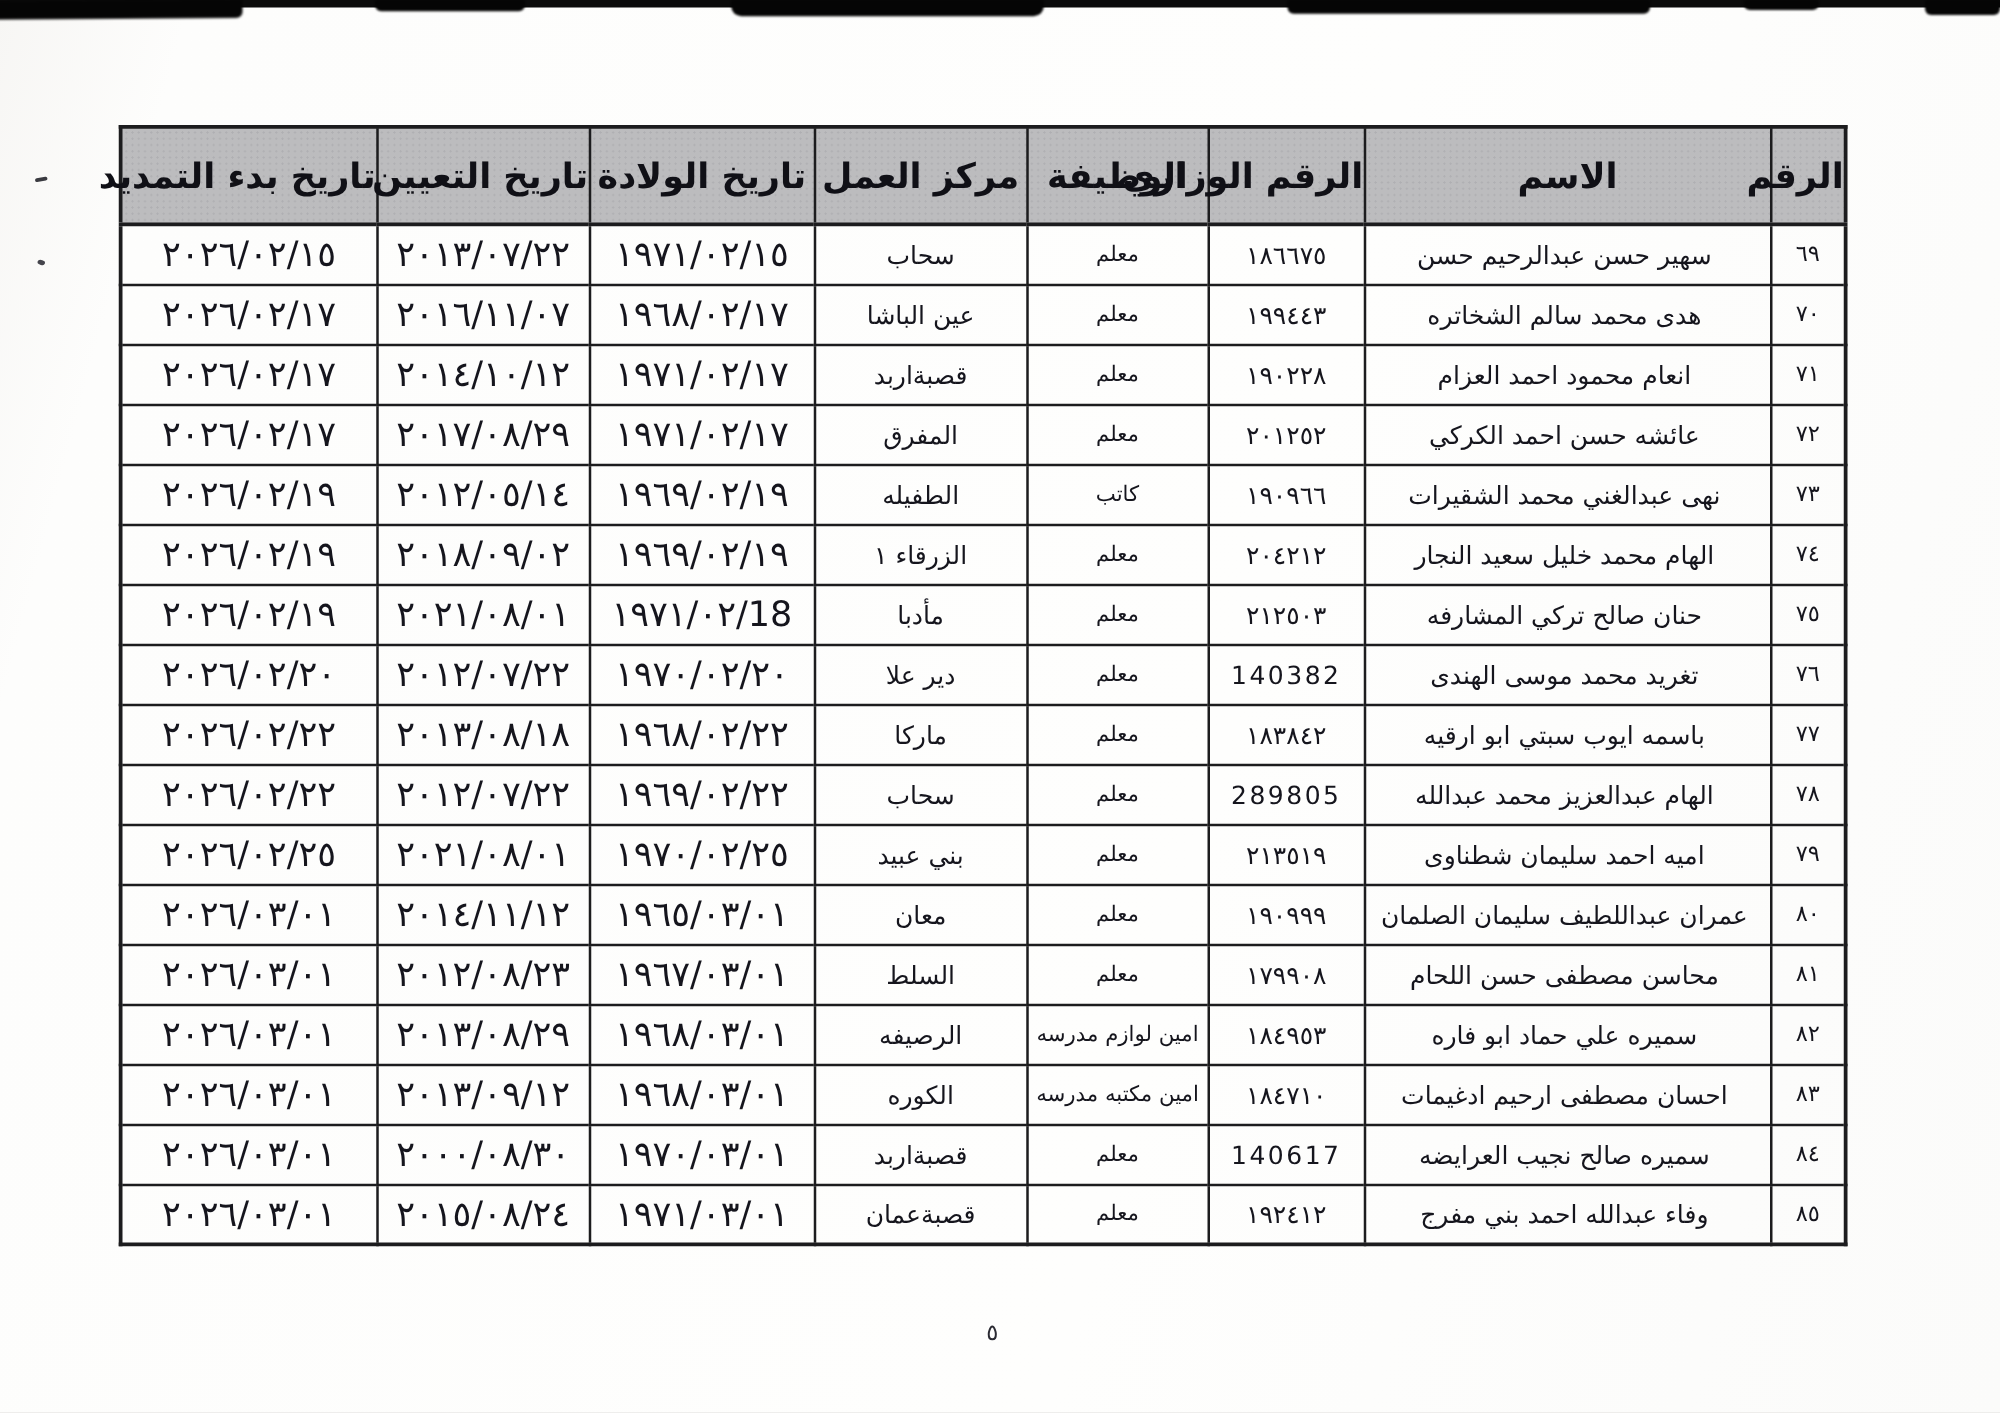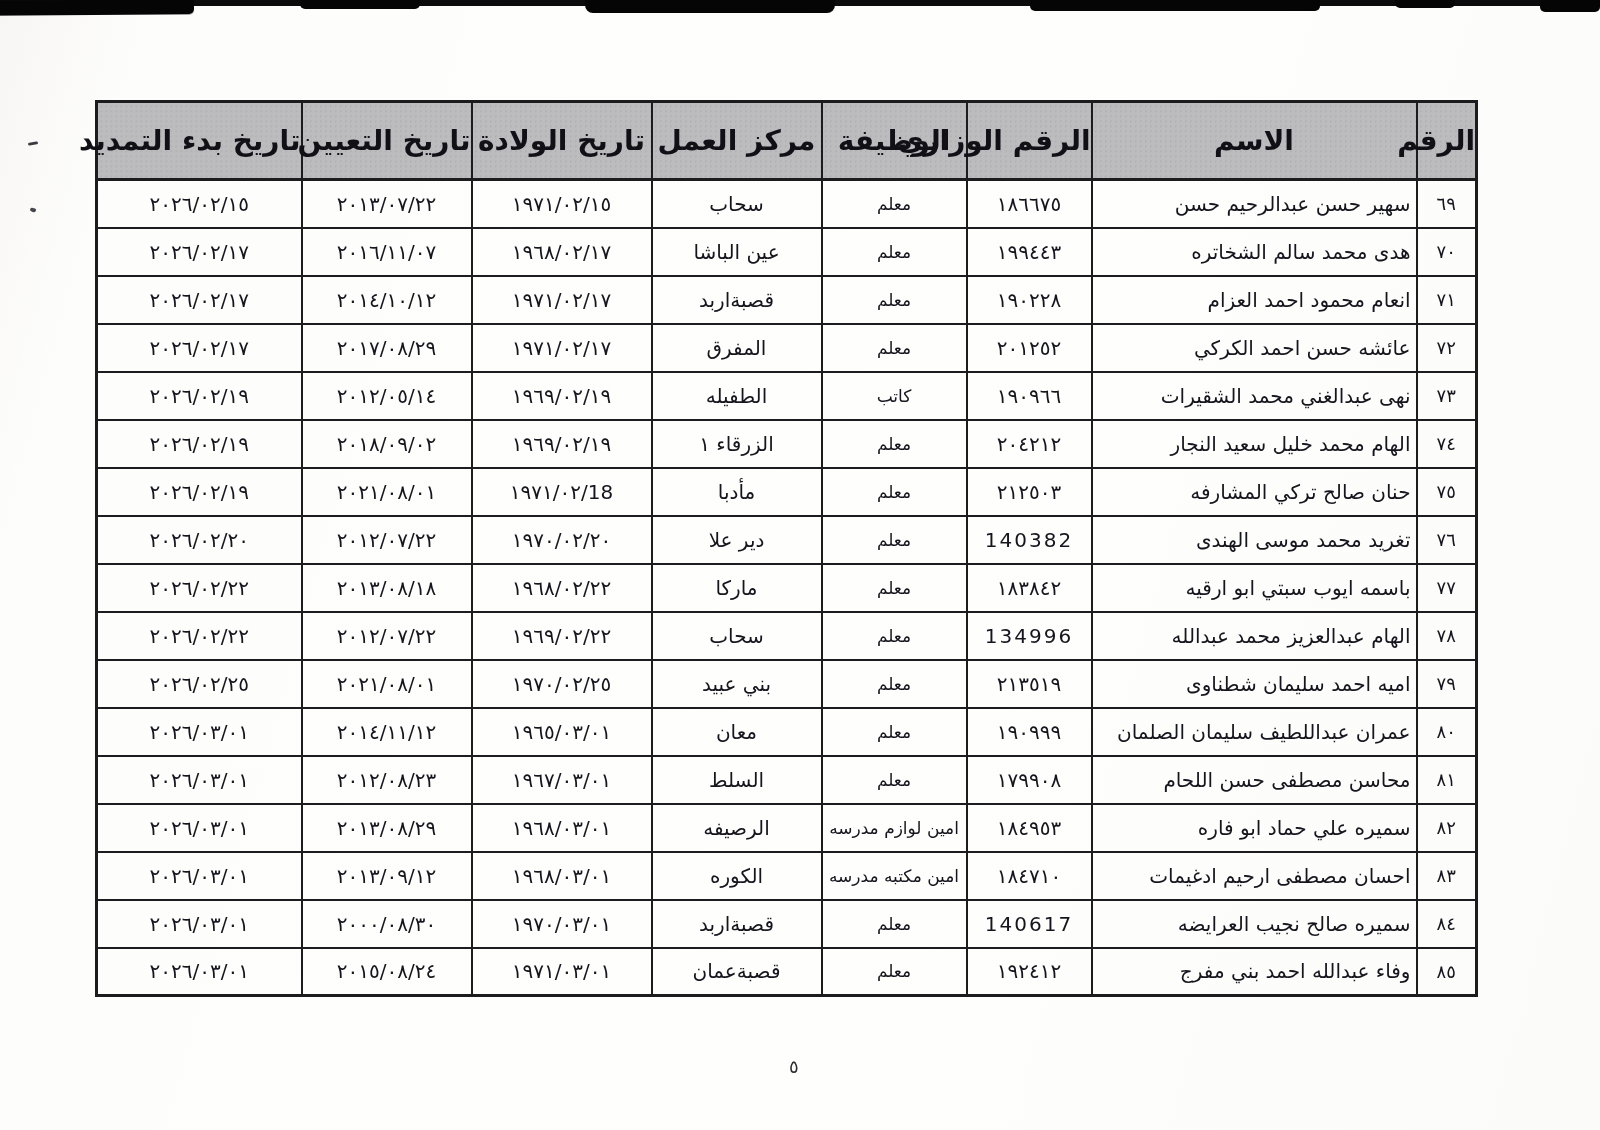--- a/index.html
+++ b/index.html
@@ -48,23 +48,23 @@
   thead th{
     background:var(--header-bg);
     background-image:radial-gradient(rgba(120,120,128,.18) 1px, transparent 1px);
     background-size:5px 5px;
     height:78px;
     font-size:28px;font-weight:bold;color:#101016;
     border-bottom-width:3px;
     margin-left:36px;
   }
   tbody td{height:48px;font-size:20px;}
-  td.c-name{text-align:right;padding-right:5px;}
+  td.c-name{padding-right:5px;}
   td.c-mnum{letter-spacing:2px;font-size:20px;margin-left:20px;}
-  td.c-date{direction:ltr;letter-spacing:1px;font-size:20px;}
+  td.c-date{direction:ltr;letter-spacing:1px;font-size:28px;}
   td.c-job{font-size:17px;}
   td.c-num{font-size:18px;}
   .page-number{
     position:absolute;left:789px;top:1056px;
     font-size:18px;color:#2a2a32;
   }
 </style>
 </head>
 <body>
 
@@ -192,21 +192,21 @@
           <td class="c-mnum">١٨٣٨٤٢</td>
           <td class="c-job">معلم</td>
           <td class="c-center">ماركا</td>
           <td class="c-date">١٩٦٨/٠٢/٢٢</td>
           <td class="c-date">٢٠١٣/٠٨/١٨</td>
           <td class="c-date">٢٠٢٦/٠٢/٢٢</td>
         </tr>
         <tr>
           <td class="c-num">٧٨</td>
           <td class="c-name">الهام عبدالعزيز محمد عبدالله</td>
-          <td class="c-mnum">134996</td>
+          <td class="c-mnum">289805</td>
           <td class="c-job">معلم</td>
           <td class="c-center">سحاب</td>
           <td class="c-date">١٩٦٩/٠٢/٢٢</td>
           <td class="c-date">٢٠١٢/٠٧/٢٢</td>
           <td class="c-date">٢٠٢٦/٠٢/٢٢</td>
         </tr>
         <tr>
           <td class="c-num">٧٩</td>
           <td class="c-name">اميه احمد سليمان شطناوى</td>
           <td class="c-mnum">٢١٣٥١٩</td>

